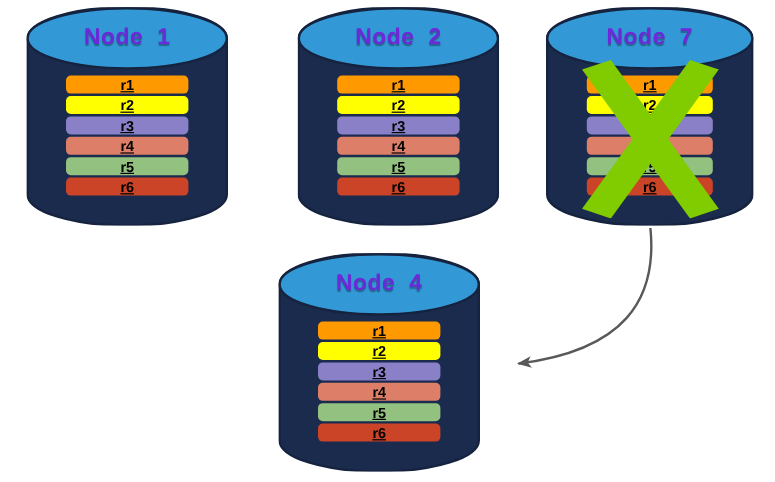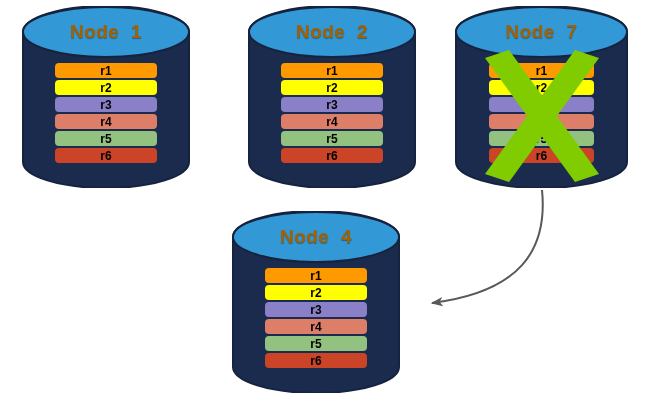--- a/index.html
+++ b/index.html
@@ -23,21 +23,21 @@
   .node-svg {
     position: absolute;
     left: 0;
     top: 0;
   }
   .node-title {
     position: absolute;
     left: 0;
     width: 100%;
     text-align: center;
-    color: #a16207;
+    color: #6d28d9;
     font-weight: bold;
     font-size: 19px;
     letter-spacing: 0.5px;
     text-shadow: 0 1px 1px rgba(0,0,0,0.35);
     white-space: pre;
     pointer-events: none;
   }
   .rows {
     position: absolute;
     left: 0;
@@ -47,20 +47,21 @@
   }
   .row-bar {
     position: relative;
     height: 15px;
     border-radius: 4px;
     margin-bottom: 2px;
     box-sizing: border-box;
     display: flex;
     align-items: center;
     justify-content: center;
+    text-decoration: underline;
   }
   .row-bar:last-child { margin-bottom: 0; }
   .row-label {
     color: #000000;
     font-weight: bold;
     font-size: 12px;
     line-height: 1;
   }
 
   

